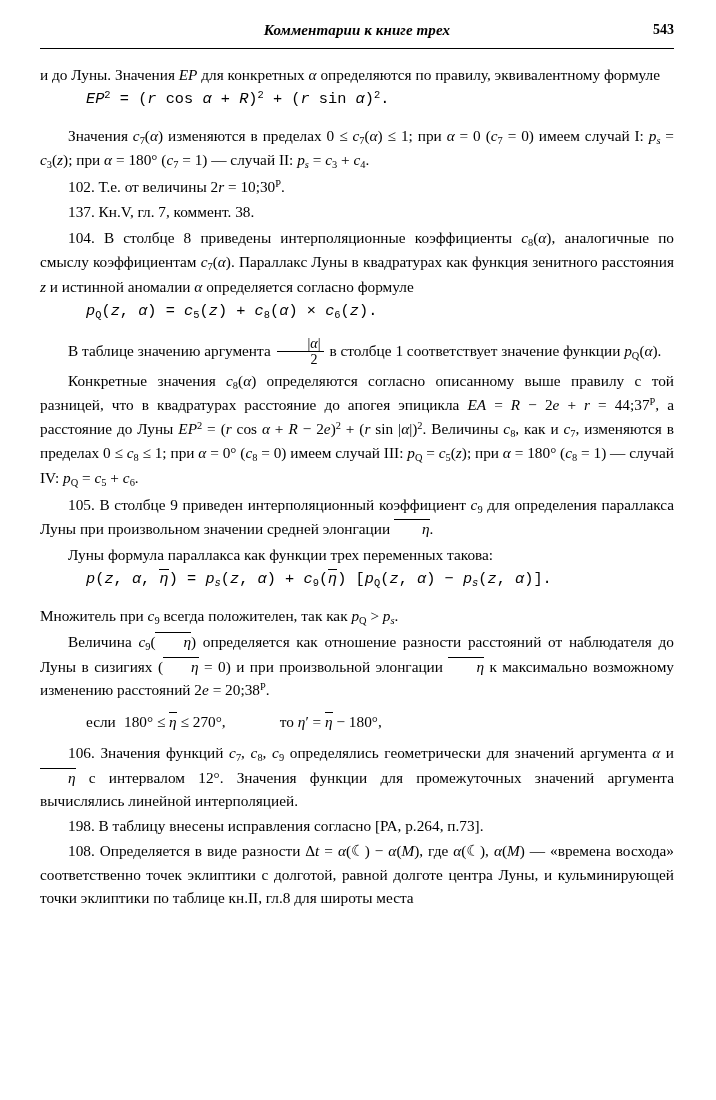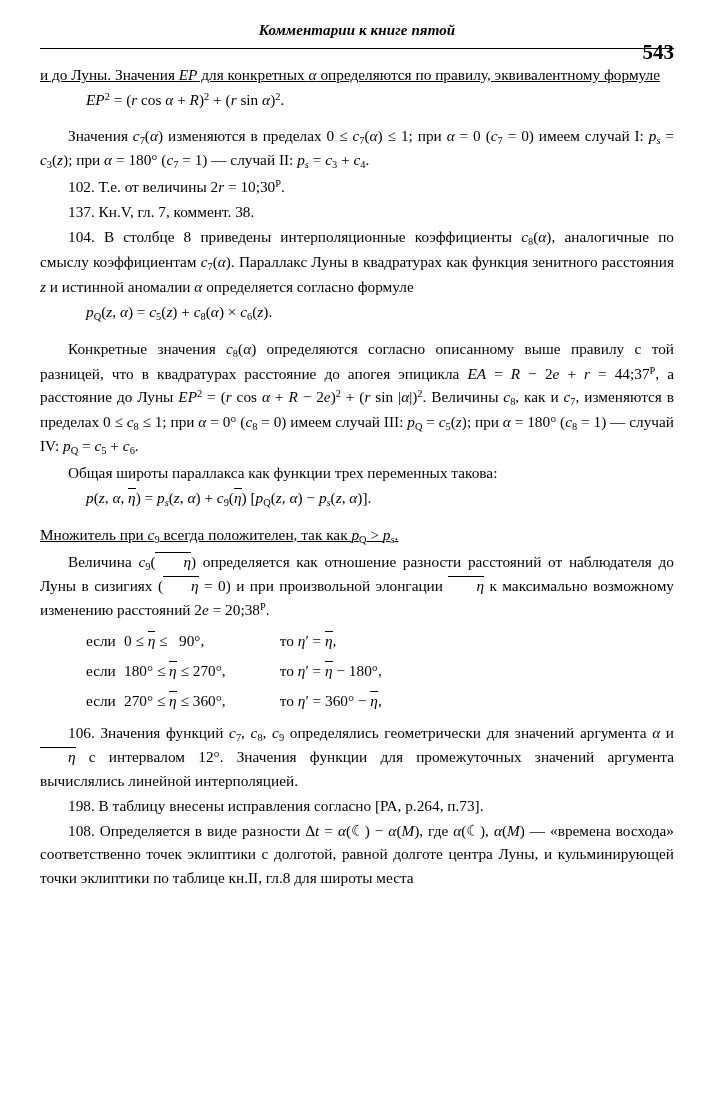--- a/index.html
+++ b/index.html
@@ -34,46 +34,45 @@
     font-style: italic;
     font-weight: bold;
     font-size: 15px;
     letter-spacing: 0.1px;
   }
   .page-number {
     position: absolute;
     right: 0;
     top: 0;
     font-weight: bold;
-    font-size: 21px;
-    margin-top: 18px;
+    font-size: 14px;
   }
   .rule {
     border: none;
     border-top: 1px solid #000;
     margin: 4px 0 14px 0;
     height: 0;
   }
   .body-text {
     font-size: 15.3px;
     line-height: 1.52;
     text-align: justify;
   }
   p {
     margin: 0 0 2px 0;
     text-indent: 28px;
   }
   p.noindent {
     text-indent: 0;
-    text-decoration: underline;
   }
   .eq {
     text-align: left;
     margin: 1px 0 12px 46px;
     font-size: 15.3px;
+    font-family: Liberation Mono, monospace;
   }
   .ital { font-style: italic; }
   .sub {
     font-size: 0.68em;
     vertical-align: -0.28em;
     font-style: italic;
   }
   .subn {
     font-size: 0.68em;
     vertical-align: -0.28em;
@@ -125,21 +124,21 @@
     display: inline-block;
     min-width: 152px;
   }
 </style>
 </head>
 <body>
 
 <div class="page">
 
   <div class="header">
-    <span class="header-title">Комментарии к книге пятой</span>
+    <span class="header-title">Комментарии к книге трех</span>
     <span class="page-number">543</span>
   </div>
   <hr class="rule">
 
   <div class="body-text">
 
     <p class="noindent">и до Луны. Значения <span class="ital">ЕР</span> для конкретных <span class="ital">α</span> определяются по правилу, эквивалентному формуле</p>
 
     <div class="eq">
       <span class="ital">EP</span><span class="sup">2</span> = (<span class="ital">r</span> cos <span class="ital">α</span> + <span class="ital">R</span>)<span class="sup">2</span> + (<span class="ital">r</span> sin <span class="ital">α</span>)<span class="sup">2</span>.
@@ -150,44 +149,40 @@
     <p>102. Т.е. от величины 2<span class="ital">r</span> = 10;30<span class="sup">Р</span>.</p>
 
     <p>137. Кн.V, гл. 7, коммент. 38.</p>
 
     <p>104. В столбце 8 приведены интерполяционные коэффициенты <span class="ital">c</span><span class="subn">8</span>(<span class="ital">α</span>), аналогичные по смыслу коэффициентам <span class="ital">c</span><span class="subn">7</span>(<span class="ital">α</span>). Параллакс Луны в квадратурах как функция зенитного расстояния <span class="ital">z</span> и истинной аномалии <span class="ital">α</span> определяется согласно формуле</p>
 
     <div class="eq">
       <span class="ital">p</span><span class="subn">Q</span>(<span class="ital">z</span>, <span class="ital">α</span>) = <span class="ital">c</span><span class="subn">5</span>(<span class="ital">z</span>) + <span class="ital">c</span><span class="subn">8</span>(<span class="ital">α</span>) × <span class="ital">c</span><span class="subn">6</span>(<span class="ital">z</span>).
     </div>
 
+    <p>В таблице значению аргумента <span class="frac"><span class="num">|<span class="ital">α</span>|</span><span class="den">2</span></span> в столбце 1 соответствует значение функции <span class="ital">p</span><span class="subn">Q</span>(<span class="ital">α</span>).</p>
 
     <p>Конкретные значения <span class="ital">c</span><span class="subn">8</span>(<span class="ital">α</span>) определяются согласно описанному выше правилу с той разницей, что в квадратурах расстояние до апогея эпицикла <span class="ital">EA</span> = <span class="ital">R</span> − 2<span class="ital">e</span> + <span class="ital">r</span> = 44;37<span class="sup">Р</span>, а расстояние до Луны <span class="ital">EP</span><span class="sup">2</span> = (<span class="ital">r</span> cos <span class="ital">α</span> + <span class="ital">R</span> − 2<span class="ital">e</span>)<span class="sup">2</span> + (<span class="ital">r</span> sin |<span class="ital">α</span>|)<span class="sup">2</span>. Величины <span class="ital">c</span><span class="subn">8</span>, как и <span class="ital">c</span><span class="subn">7</span>, изменяются в пределах 0 ≤ <span class="ital">c</span><span class="subn">8</span> ≤ 1; при <span class="ital">α</span> = 0° (<span class="ital">c</span><span class="subn">8</span> = 0) имеем случай III: <span class="ital">p</span><span class="subn">Q</span> = <span class="ital">c</span><span class="subn">5</span>(<span class="ital">z</span>); при <span class="ital">α</span> = 180° (<span class="ital">c</span><span class="subn">8</span> = 1) — случай IV: <span class="ital">p</span><span class="subn">Q</span> = <span class="ital">c</span><span class="subn">5</span> + <span class="ital">c</span><span class="subn">6</span>.</p>
 
+    <p>105. В столбце 9 приведен интерполяционный коэффициент <span class="ital">c</span><span class="subn">9</span> для определения параллакса Луны при произвольном значении средней элонгации <span class="ovl ital">η</span>.</p>
 
-    <p>Общая широты параллакса как функции трех переменных такова:</p>
+    <p>Луны формула параллакса как функции трех переменных такова:</p>
 
     <div class="eq">
       <span class="ital">p</span>(<span class="ital">z</span>, <span class="ital">α</span>, <span class="ovl ital">η</span>) = <span class="ital">p</span><span class="sub">s</span>(<span class="ital">z</span>, <span class="ital">α</span>) + <span class="ital">c</span><span class="subn">9</span>(<span class="ovl ital">η</span>) [<span class="ital">p</span><span class="subn">Q</span>(<span class="ital">z</span>, <span class="ital">α</span>) − <span class="ital">p</span><span class="sub">s</span>(<span class="ital">z</span>, <span class="ital">α</span>)].
     </div>
 
     <p class="noindent">Множитель при <span class="ital">c</span><span class="subn">9</span> всегда положителен, так как <span class="ital">p</span><span class="subn">Q</span> &gt; <span class="ital">p</span><span class="sub">s</span>.</p>
 
     <p>Величина <span class="ital">c</span><span class="subn">9</span>(<span class="ovl ital">η</span>) определяется как отношение разности расстояний от наблюдателя до Луны в сизигиях (<span class="ovl ital">η</span> = 0) и при произвольной элонгации <span class="ovl ital">η</span> к максимально возможному изменению расстояний 2<span class="ital">e</span> = 20;38<span class="sup">Р</span>.</p>
 
 
     <div class="cond-list">
       <span class="cond-row">
-        <span class="lbl">если</span><span class="cond">0 ≤ <span class="ovl ital">η</span> ≤&nbsp;&nbsp; 90°,</span> то <span class="ital">η</span>′ = <span class="ovl ital">η</span>,
-      </span>
-      <span class="cond-row">
         <span class="lbl">если</span><span class="cond">180° ≤ <span class="ovl ital">η</span> ≤ 270°,</span> то <span class="ital">η</span>′ = <span class="ovl ital">η</span> − 180°,
-      </span>
-      <span class="cond-row">
-        <span class="lbl">если</span><span class="cond">270° ≤ <span class="ovl ital">η</span> ≤ 360°,</span> то <span class="ital">η</span>′ = 360° − <span class="ovl ital">η</span>,
       </span>
     </div>
 
 
     <p>106. Значения функций <span class="ital">c</span><span class="subn">7</span>, <span class="ital">c</span><span class="subn">8</span>, <span class="ital">c</span><span class="subn">9</span> определялись геометрически для значений аргумента <span class="ital">α</span> и <span class="ovl ital">η</span> с интервалом 12°. Значения функции для промежуточных значений аргумента вычислялись линейной интерполяцией.</p>
 
     <p>198. В таблицу внесены исправления согласно [РА, р.264, п.73].</p>
 
     <p>108. Определяется в виде разности Δ<span class="ital">t</span> = <span class="ital">α</span>(☾) − <span class="ital">α</span>(<span class="ital">M</span>), где <span class="ital">α</span>(☾), <span class="ital">α</span>(<span class="ital">M</span>) — «времена восхода» соответственно точек эклиптики с долготой, равной долготе центра Луны, и кульминирующей точки эклиптики по таблице кн.II, гл.8 для широты места</p>
 

